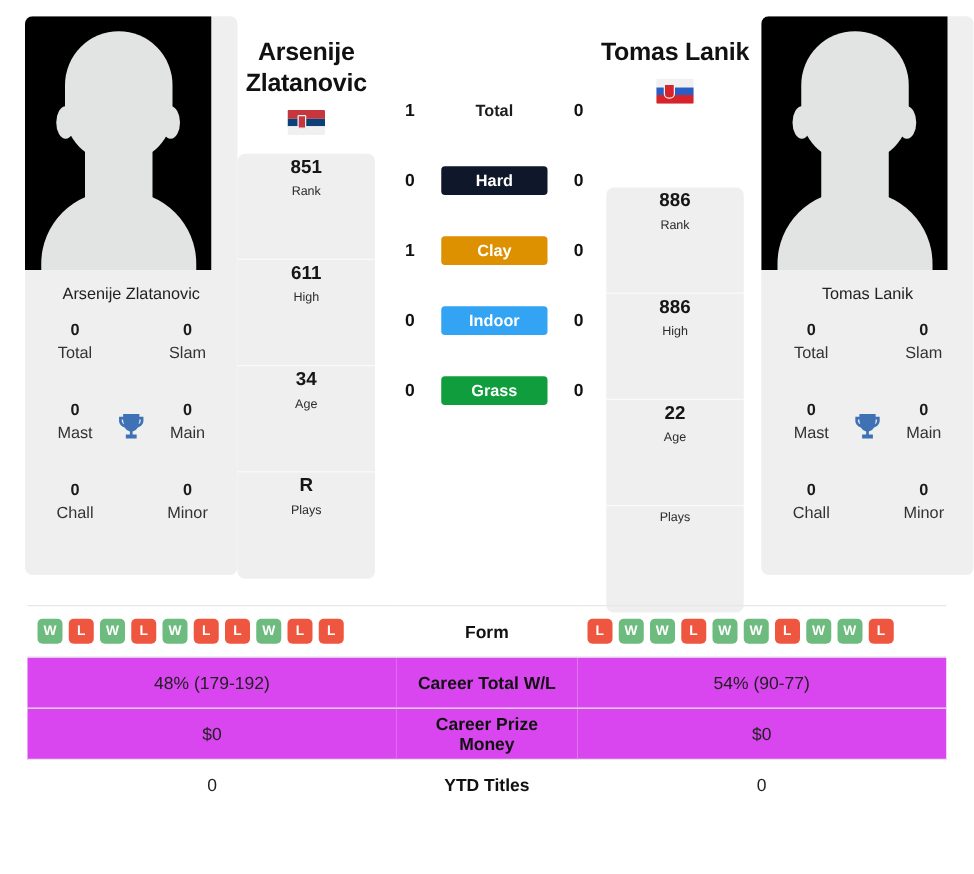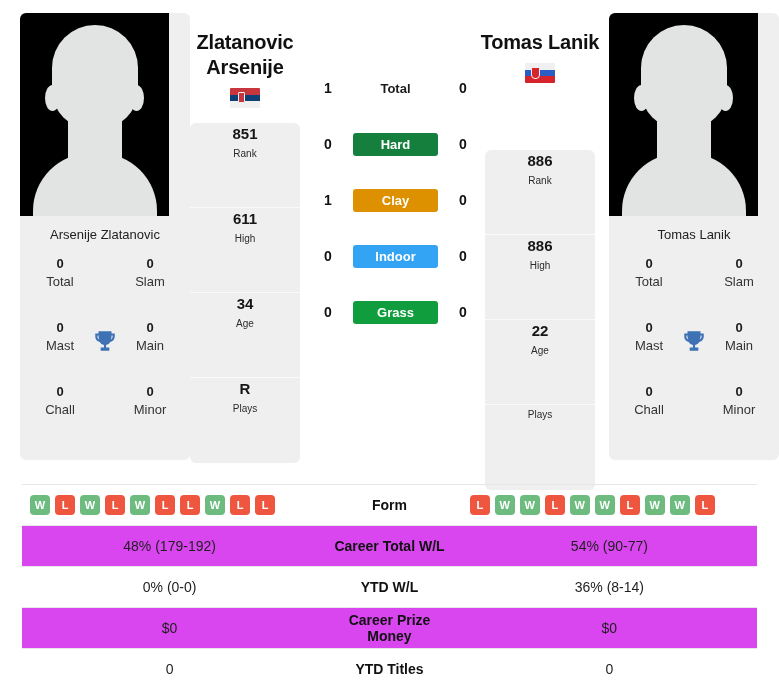--- a/index.html
+++ b/index.html
@@ -371,22 +371,22 @@
             <div class="titles-label">Minor</div>
           </div>
         </div>
         <svg class="trophy" viewBox="0 0 24 24">
           <path fill="#3f72b4" d="M6 3h12v2h3v3c0 2.4-1.8 4.4-4.1 4.9A5.6 5.6 0 0 1 13 15.8V18h3v3H8v-3h3v-2.2a5.6 5.6 0 0 1-3.9-2.9C4.8 12.4 3 10.4 3 8V5h3V3zm0 4H5v1c0 1.1.7 2.1 1.7 2.6A7.8 7.8 0 0 1 6 8V7zm12 0v1c0 .9-.2 1.8-.7 2.6A2.9 2.9 0 0 0 19 8V7h-1z"></path>
         </svg>
       </div>
     </div>
 
     <div class="headline left">
+      <div class="headline-name">Arsenije</div>
       <div class="headline-name">Zlatanovic</div>
-      <div class="headline-name">Arsenije</div>
       <div class="flag">
         <div class="flag-band" style="top:0; background:#c6363c;"></div>
         <div class="flag-band" style="top:33.34%; background:#0c4076;"></div>
         <div class="flag-band" style="top:66.68%; background:#f0f0f0;"></div>
         <div style="position:absolute;left:8px;top:4px;width:7px;height:11px;background:#c6363c;border:1px solid #f0f0f0;box-sizing:border-box;border-radius:1px;"></div>
       </div>
     </div>
 
     <div class="headline right">
       <div class="headline-name">Tomas Lanik</div>
@@ -437,21 +437,21 @@
     </div>
 
     <div class="h2h">
         <div class="h2h-row">
           <div class="h2h-num">1</div>
           <div class="h2h-label-plain">Total</div>
           <div class="h2h-num">0</div>
         </div>
         <div class="h2h-row">
           <div class="h2h-num">0</div>
-          <div class="h2h-badge" style="background: #15803d;">Hard</div>
+          <div class="h2h-badge" style="background: #0f172a;">Hard</div>
           <div class="h2h-num">0</div>
         </div>
         <div class="h2h-row">
           <div class="h2h-num">1</div>
           <div class="h2h-badge" style="background: rgb(221, 144, 0);">Clay</div>
           <div class="h2h-num">0</div>
         </div>
         <div class="h2h-row">
           <div class="h2h-num">0</div>
           <div class="h2h-badge" style="background: rgb(51, 163, 244); text-align: right;">Indoor</div>
@@ -496,25 +496,20 @@
               <span class="form-badge w">W</span>
               <span class="form-badge w">W</span>
               <span class="form-badge l">L</span>
             </div>
           </td>
         </tr>
         <tr class="striped">
           <td class="col-side">48% (179-192)</td>
           <td class="col-mid">Career Total W/L</td>
           <td class="col-side">54% (90-77)</td>
-        </tr>
-        <tr>
-          <td class="col-side">0% (0-0)</td>
-          <td class="col-mid">YTD W/L</td>
-          <td class="col-side">36% (8-14)</td>
         </tr>
         <tr class="striped">
           <td class="col-side">$0</td>
           <td class="col-mid">Career Prize Money</td>
           <td class="col-side">$0</td>
         </tr>
         <tr>
           <td class="col-side">0</td>
           <td class="col-mid">YTD Titles</td>
           <td class="col-side">0</td>

